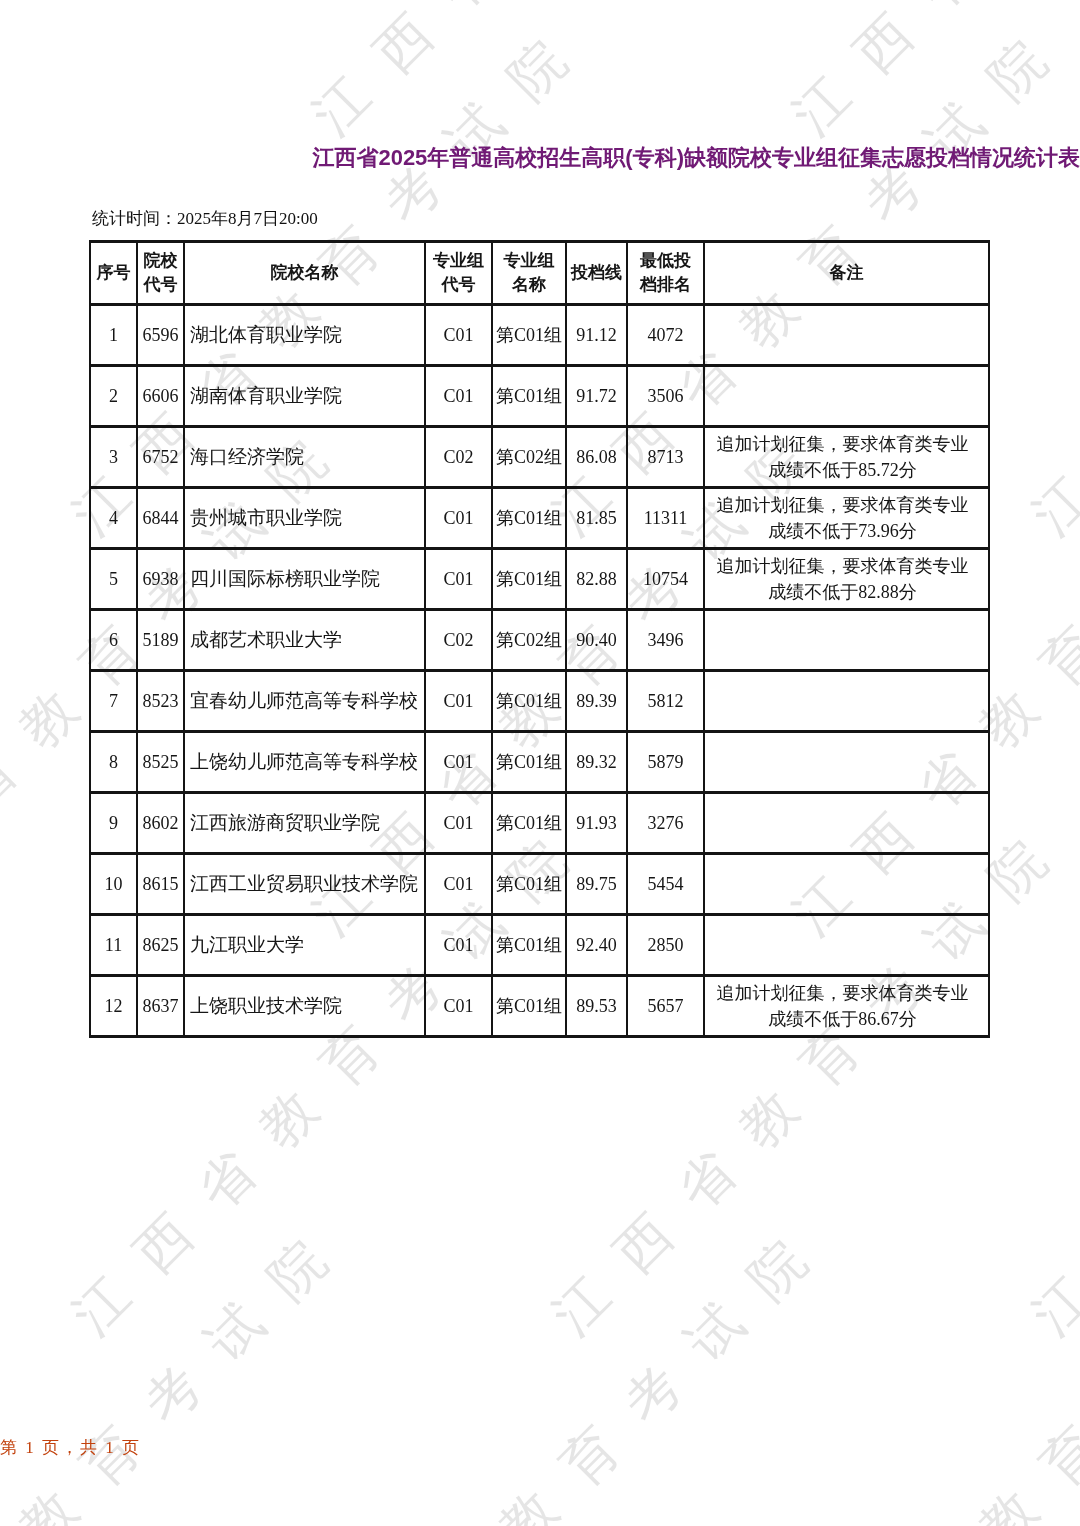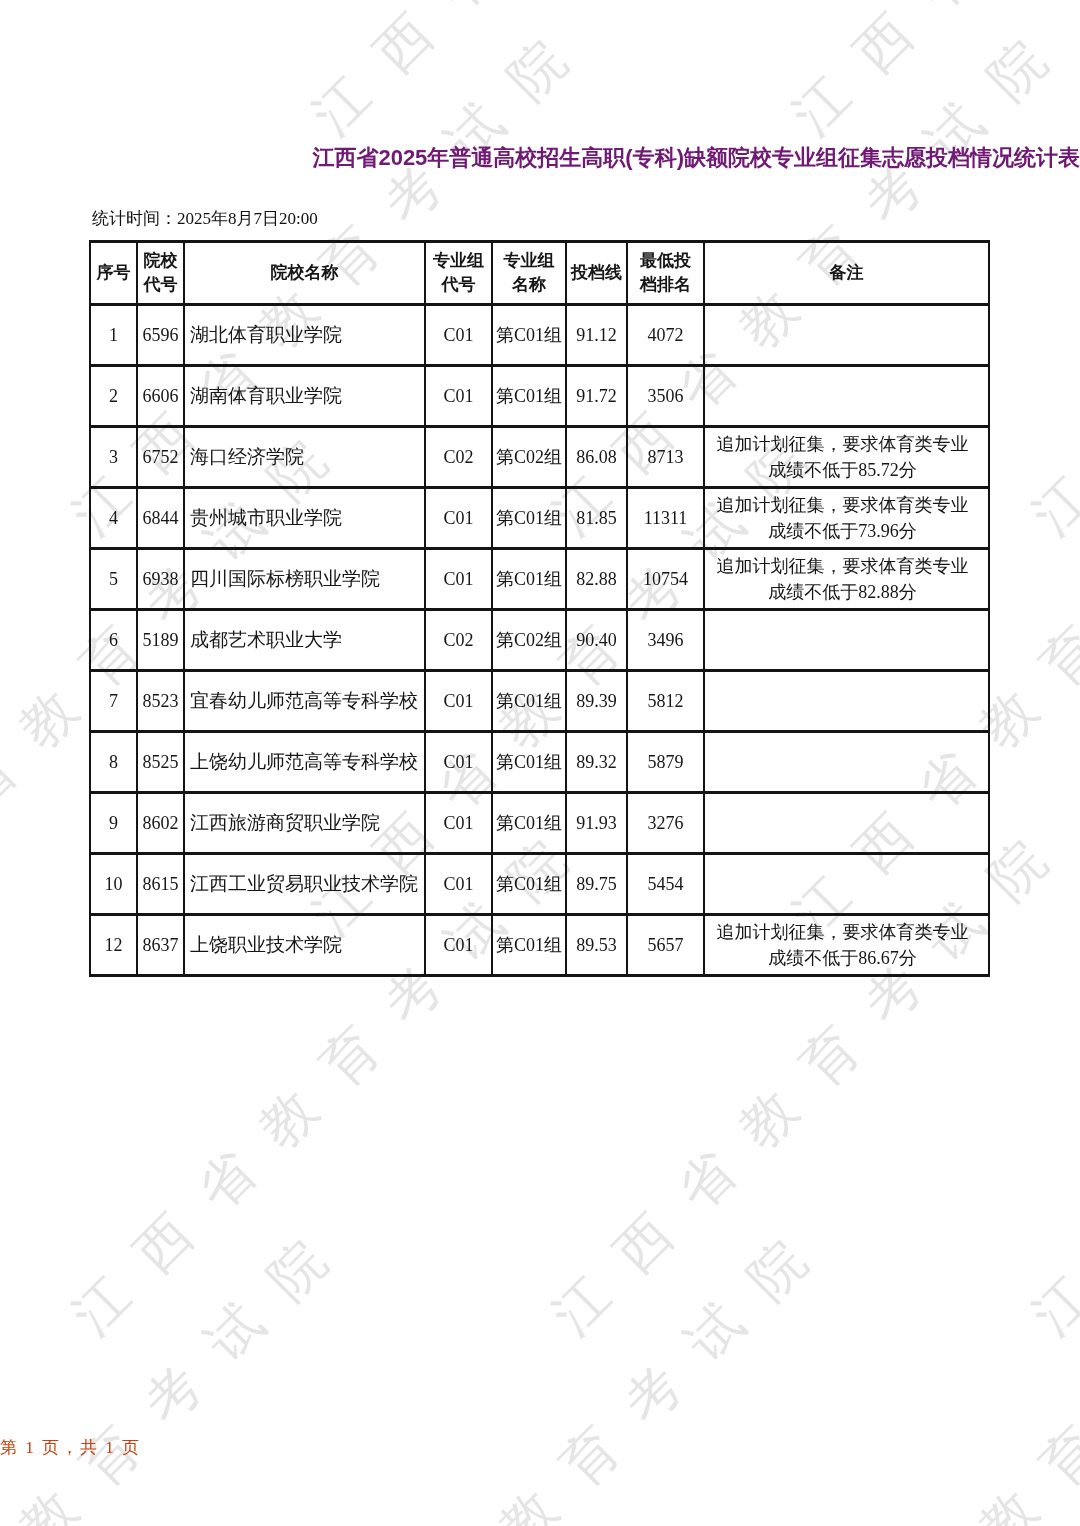--- a/index.html
+++ b/index.html
@@ -244,20 +244,30 @@
             <td>10</td>
             <td>8615</td>
             <td class="al">江西工业贸易职业技术学院</td>
             <td>C01</td>
             <td>第C01组</td>
             <td>89.75</td>
             <td>5454</td>
             <td class="remark"></td>
           </tr>
           <tr>
+            <td>11</td>
+            <td>8625</td>
+            <td class="al">九江职业大学</td>
+            <td>C01</td>
+            <td>第C01组</td>
+            <td>92.40</td>
+            <td>2850</td>
+            <td class="remark"></td>
+          </tr>
+          <tr>
             <td>12</td>
             <td>8637</td>
             <td class="al">上饶职业技术学院</td>
             <td>C01</td>
             <td>第C01组</td>
             <td>89.53</td>
             <td>5657</td>
             <td class="remark">追加计划征集，要求体育类专业成绩不低于86.67分</td>
           </tr>
         </tbody>

